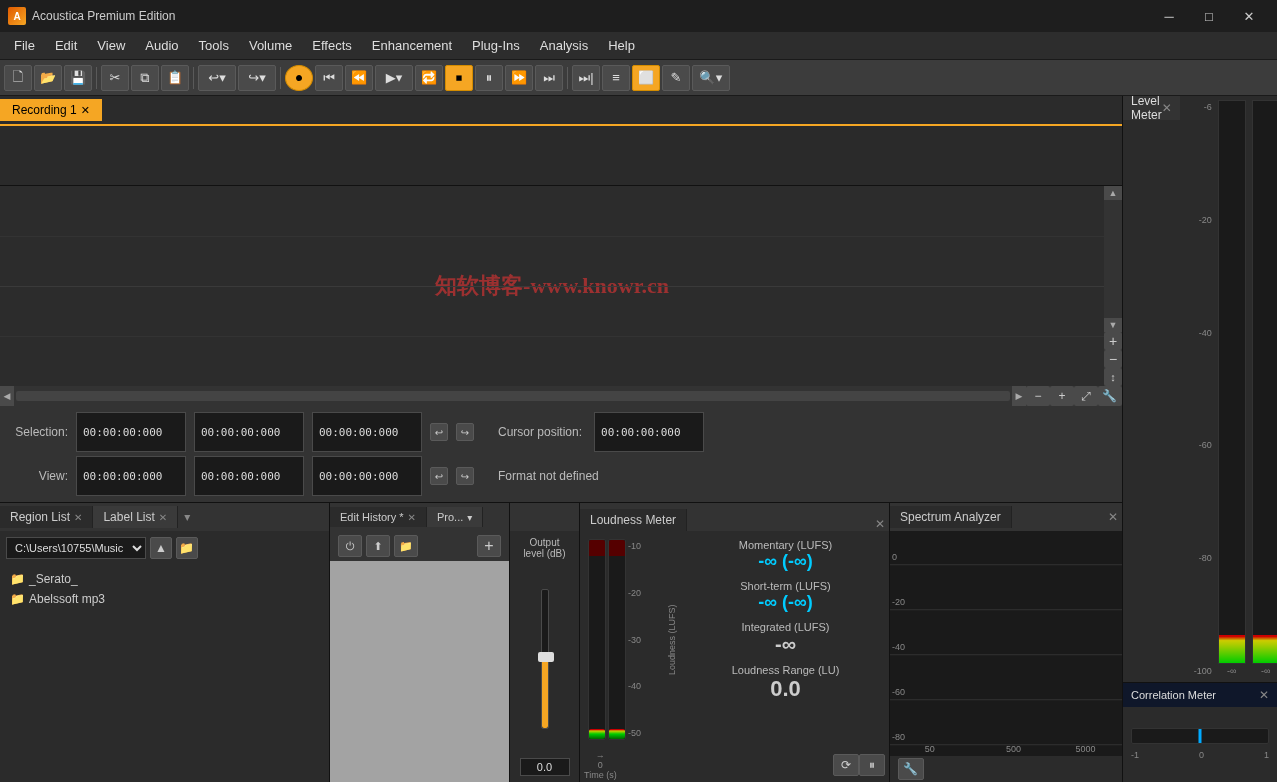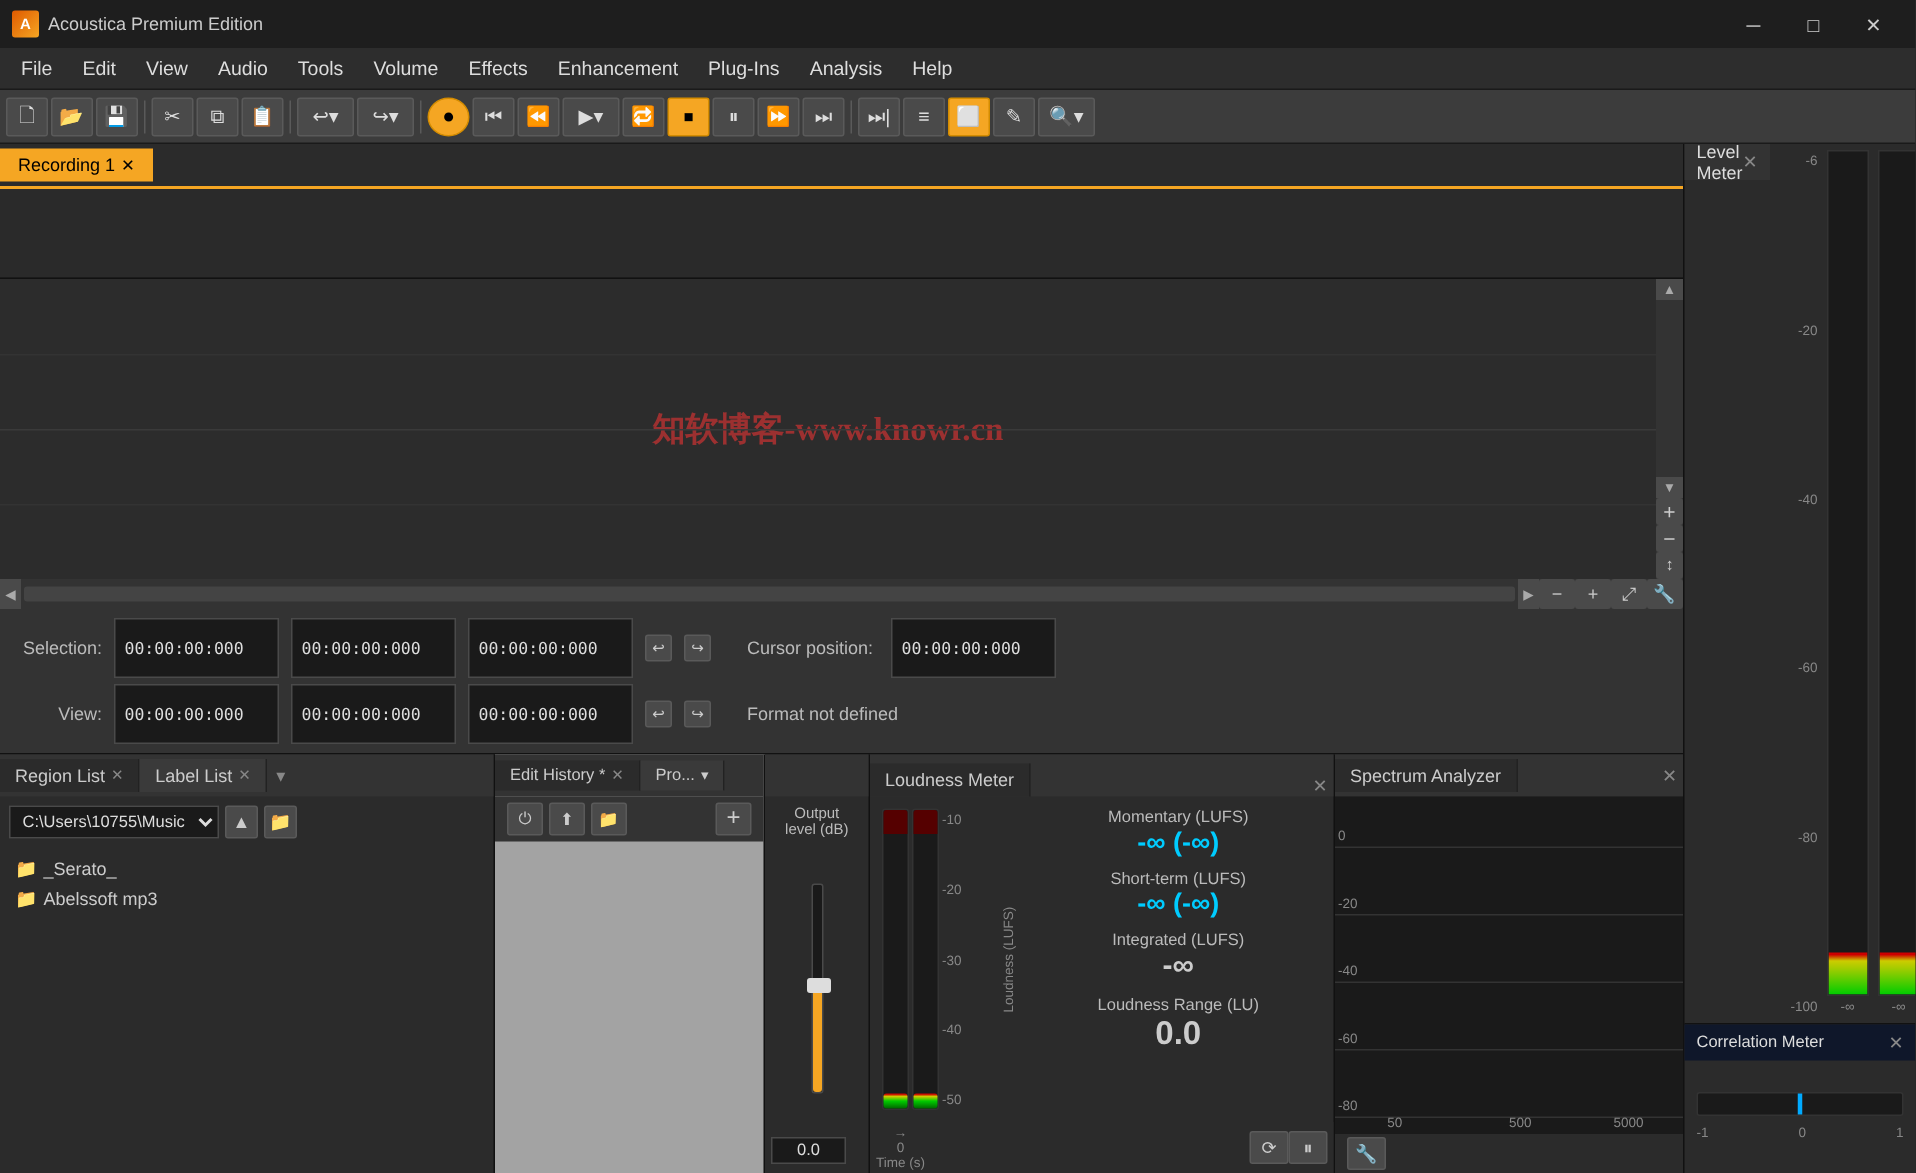--- a/index.html
+++ b/index.html
@@ -67,21 +67,21 @@
     #edit-panel { width: 180px; background: #a3a3a3; border-right: 1px solid #111; display: flex; flex-direction: column; }
     #edit-tabs { display: flex; align-items: center; background: #333; height: 28px; overflow: hidden; }
     #edit-content { flex: 1; padding: 8px; display: flex; flex-direction: column; align-items: center; justify-content: flex-start; }
     .edit-toolbar { display: flex; align-items: center; gap: 4px; padding: 4px 8px; background: #333; }
     .edit-tool-btn { background: #4a4a4a; border: 1px solid #5a5a5a; color: #ccc; width: 24px; height: 22px; cursor: pointer; display: flex; align-items: center; justify-content: center; font-size: 11px; border-radius: 2px; }
     .edit-add { width: 24px; height: 22px; background: #4a4a4a; border: 1px solid #5a5a5a; color: #ccc; cursor: pointer; display: flex; align-items: center; justify-content: center; font-size: 16px; border-radius: 2px; margin-left: auto; }
 
     
     #properties-panel { width: 70px; background: #2b2b2b; border-right: 1px solid #111; display: flex; flex-direction: column; }
     #properties-tabs { display: flex; align-items: center; background: #333; height: 28px; overflow: hidden; }
-    #output-level { flex: 1; display: flex; flex-direction: column; padding: 6px 4px; }
+    #output-level { flex: 1; display: flex; flex-direction: column; align-items: center; padding: 6px 4px; }
     .output-label { color: #bbb; font-size: 10px; text-align: center; margin-bottom: 4px; }
     .slider-container { flex: 1; display: flex; align-items: center; justify-content: center; position: relative; }
     .output-value { background: #1a1a1a; border: 1px solid #4a4a4a; color: #ddd; padding: 2px 4px; font-size: 11px; width: 50px; text-align: center; margin-top: 4px; }
 
     
     #loudness-panel { width: 310px; background: #2b2b2b; border-right: 1px solid #111; display: flex; flex-direction: column; }
     #loudness-tabs { display: flex; align-items: flex-end; background: #333; height: 28px; }
     .loud-close { background: transparent; border: none; color: #888; cursor: pointer; margin-left: auto; margin-right: 4px; font-size: 12px; }
     #loudness-content { flex: 1; display: flex; padding: 8px; gap: 8px; }
     #loudness-values { flex: 1; display: flex; flex-direction: column; gap: 8px; padding-left: 4px; }

